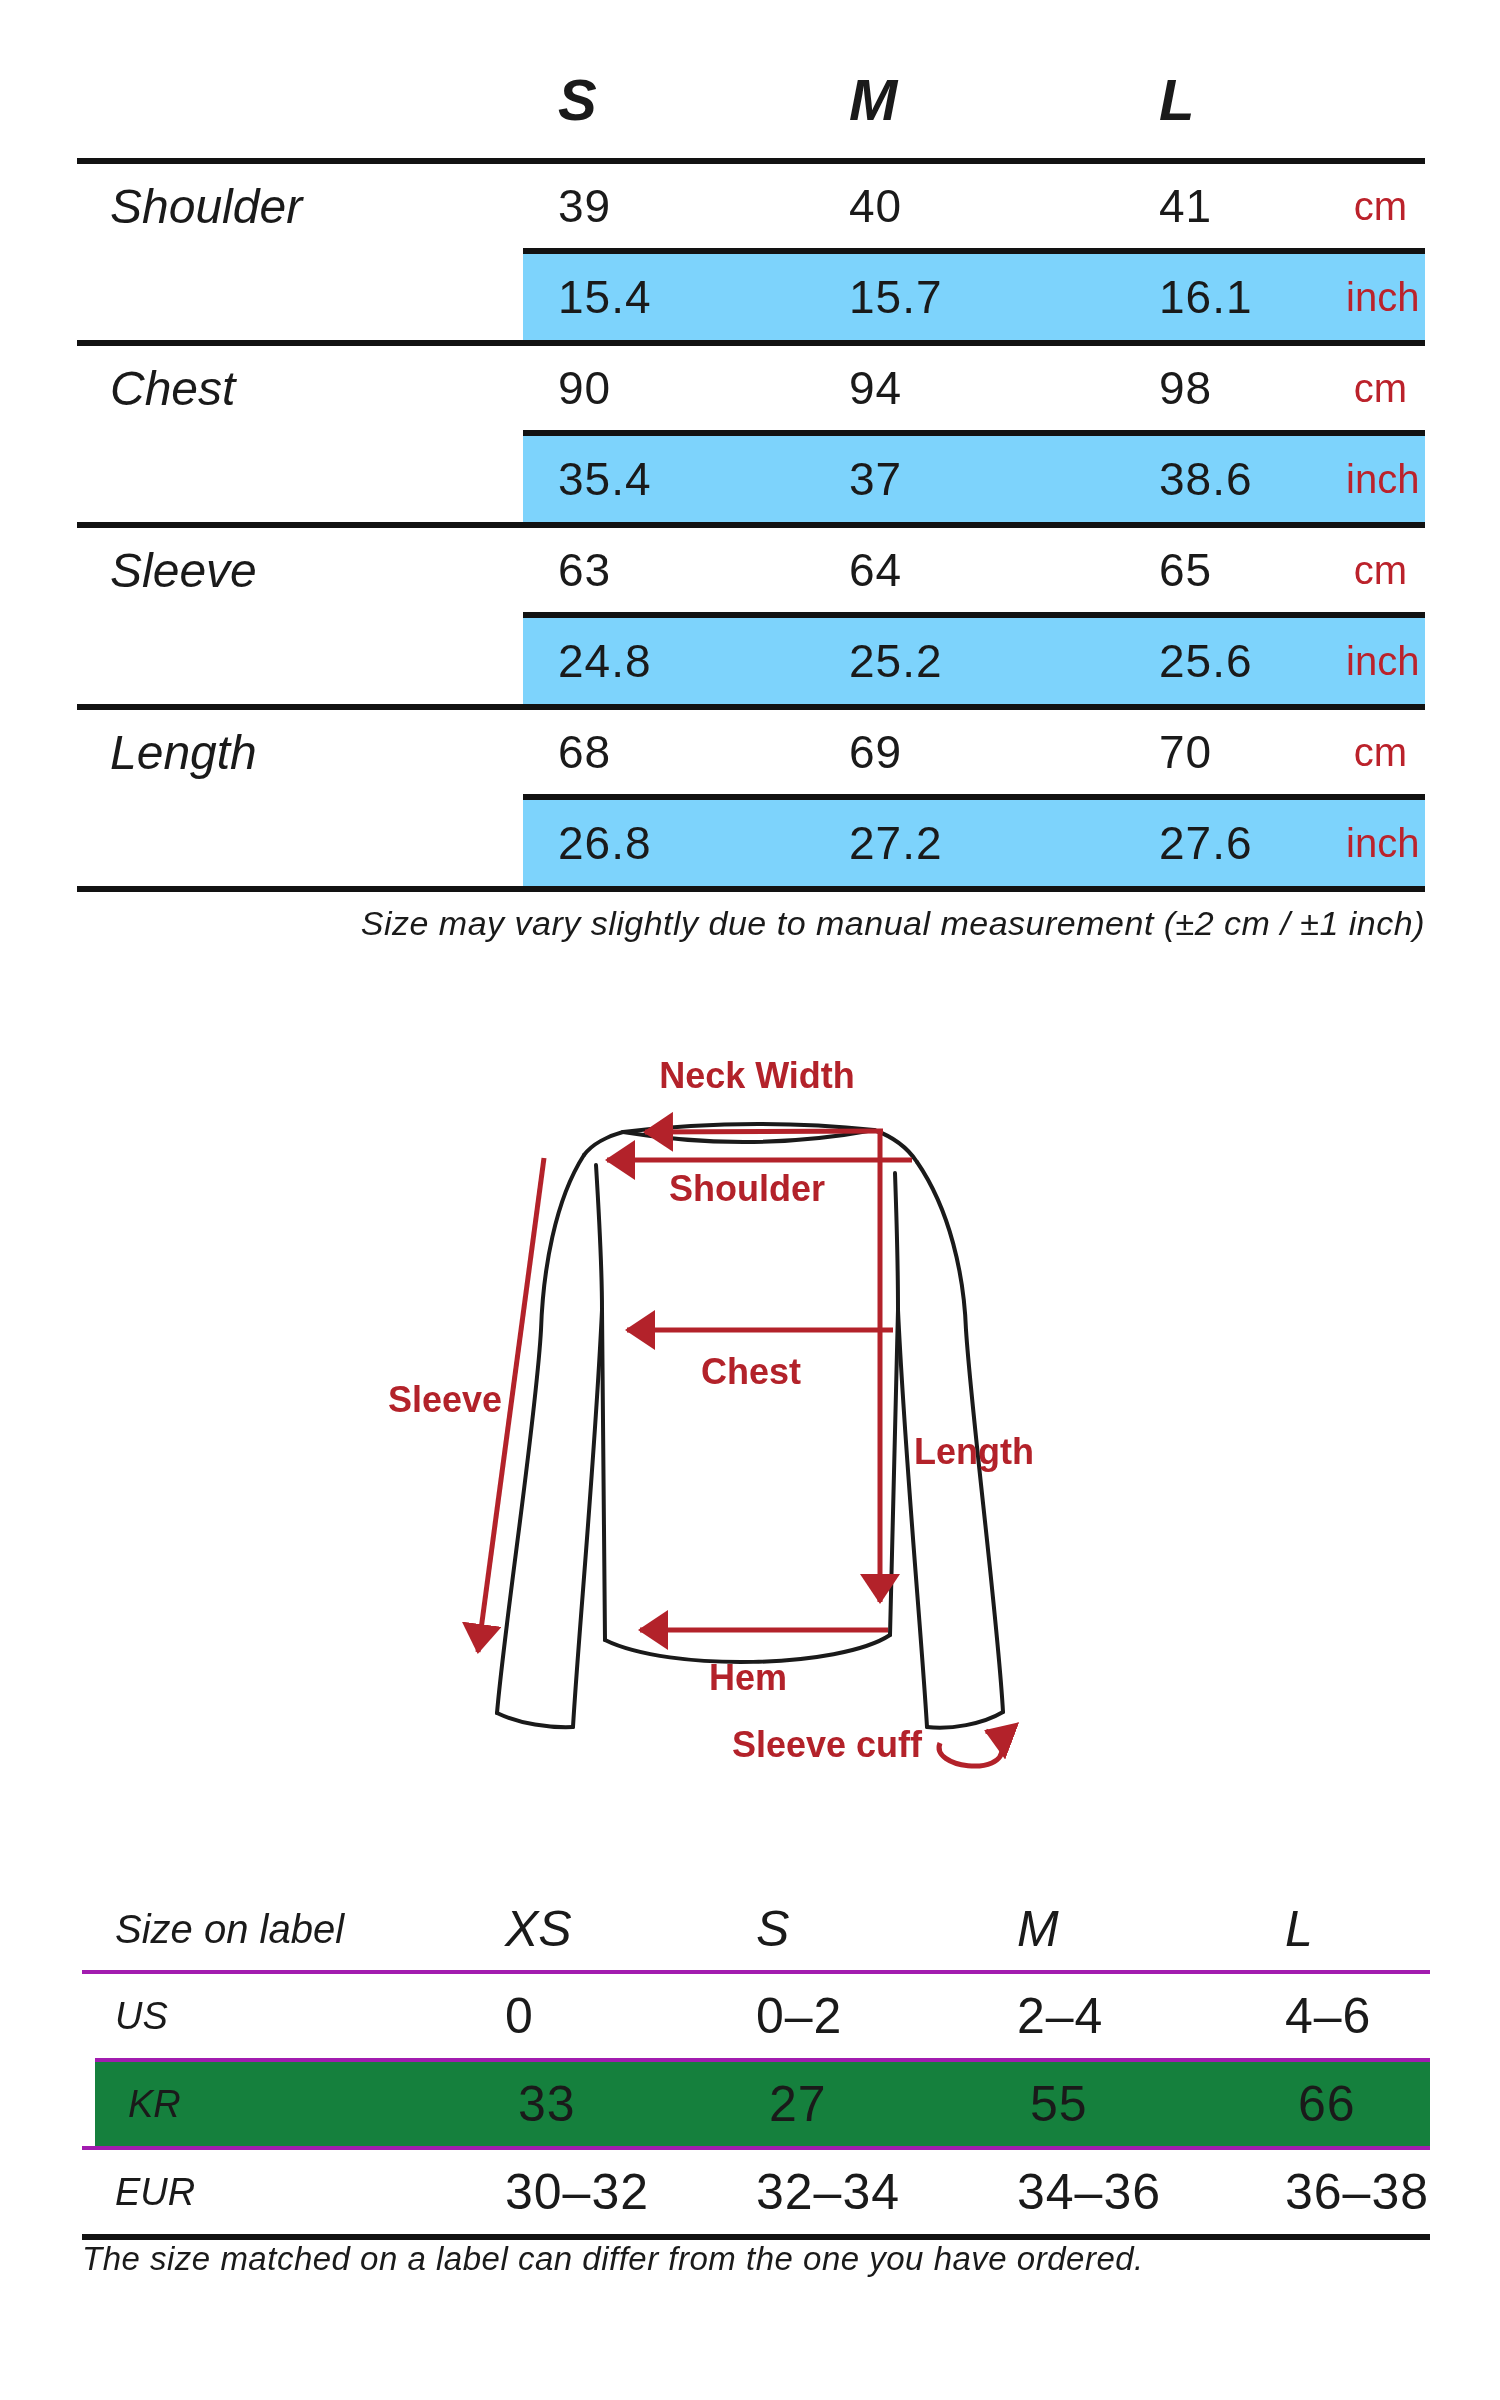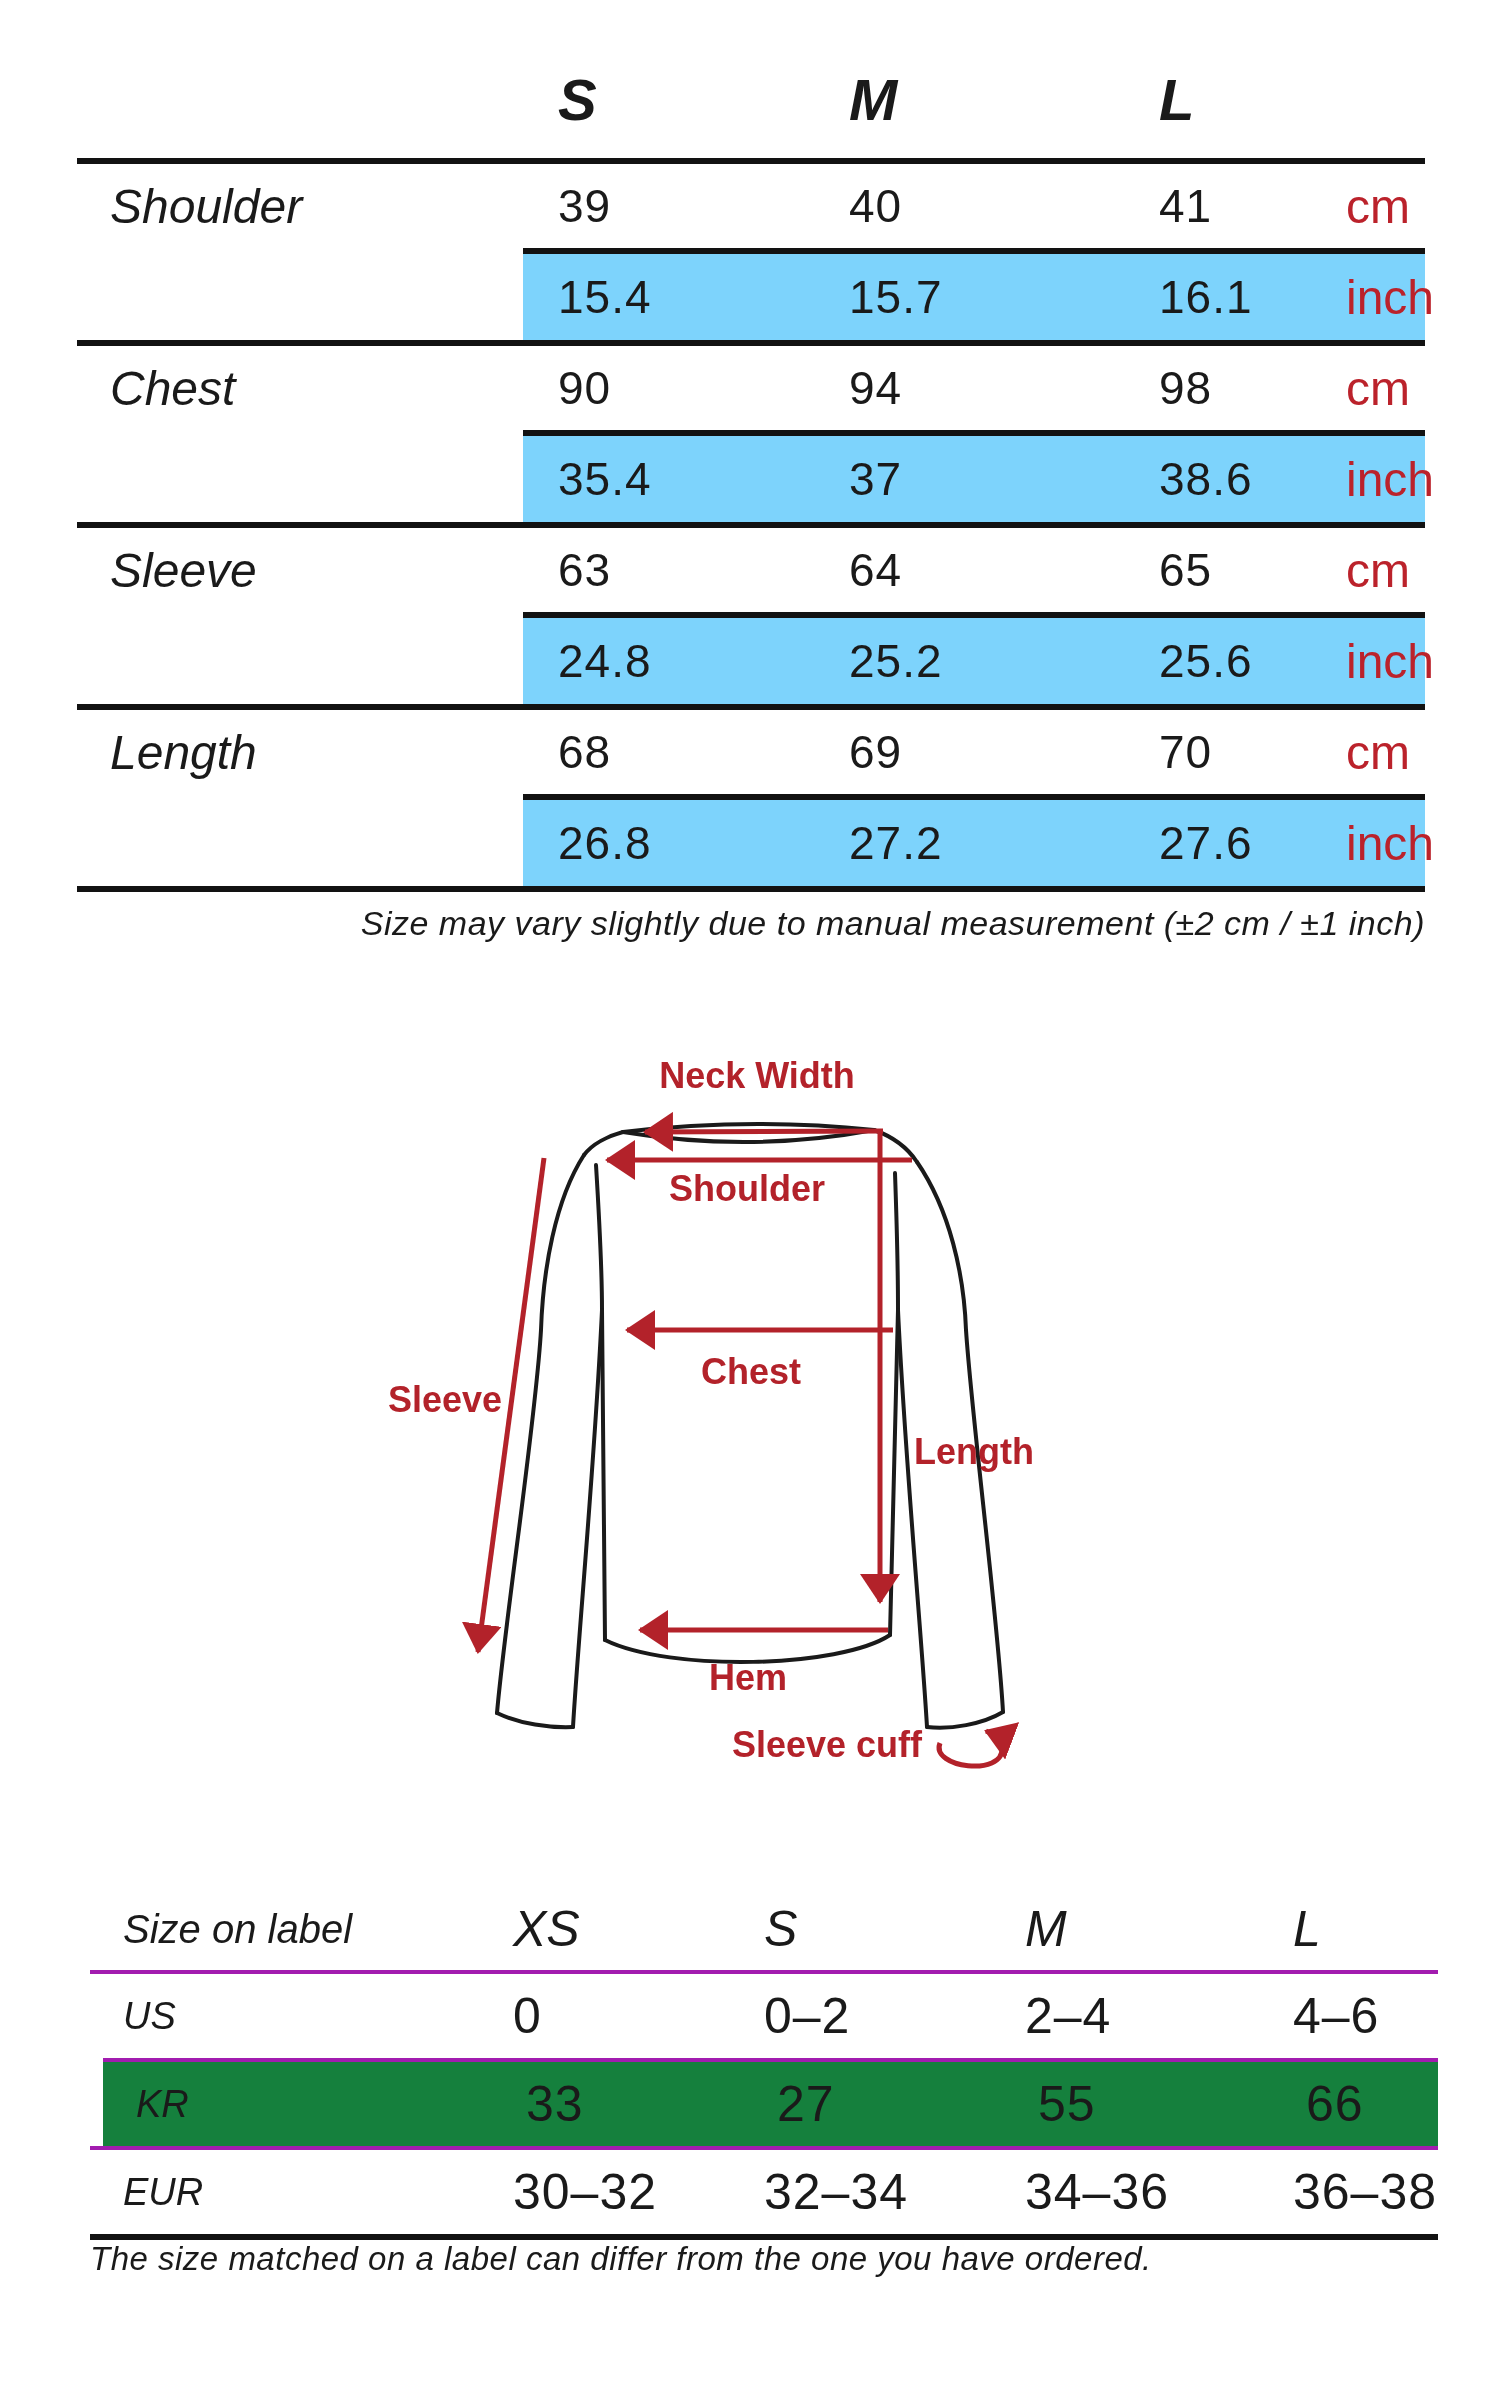--- a/index.html
+++ b/index.html
@@ -18,34 +18,34 @@
     font-style:italic; font-weight:bold; font-size:58px;
   }
   .st-header .hcell { padding-left:35px; }
   .st-group { border-top:6px solid #121212; }
   .st-row {
     display:grid; grid-template-columns:446px 291px 310px 222px 79px;
     height:84px; align-items:center; font-size:46px;
   }
   .cell-label { padding-left:33px; font-style:italic; font-size:48px; }
   .cell-val  { padding-left:35px; letter-spacing:1px; }
-  .cell-unit { text-align:right; padding-right:18px; font-size:48px; }
+  .cell-unit { text-align:right; padding-right:18px; font-size:40px; }
   .st-band {
     margin-left:446px; border-top:6px solid #121212; background:#7dd3fc;
     height:86px; display:grid; grid-template-columns:291px 310px 222px 79px;
     align-items:center; font-size:46px;
   }
   .st-bottom { border-top:6px solid #121212; }
   .st-note {
     text-align:right; font-style:italic; font-size:34px; padding-top:12px;
     letter-spacing:0.5px;
   }
 
   
-  .label-table { left:90px; top:1888px; width:1348px; }
+  .label-table { left:82px; top:1888px; width:1348px; }
   .lt-header {
     display:grid; grid-template-columns:423px 251px 261px 268px 145px;
     height:82px; align-items:center; font-style:italic;
   }
   .lt-header .lt-rowlabel { font-size:40px; }
   .lt-header .lt-col { font-size:50px; }
   .lt-row {
     border-top:4px solid #a21caf;
     display:grid; grid-template-columns:423px 251px 261px 268px 145px;
     height:84px; align-items:center;

